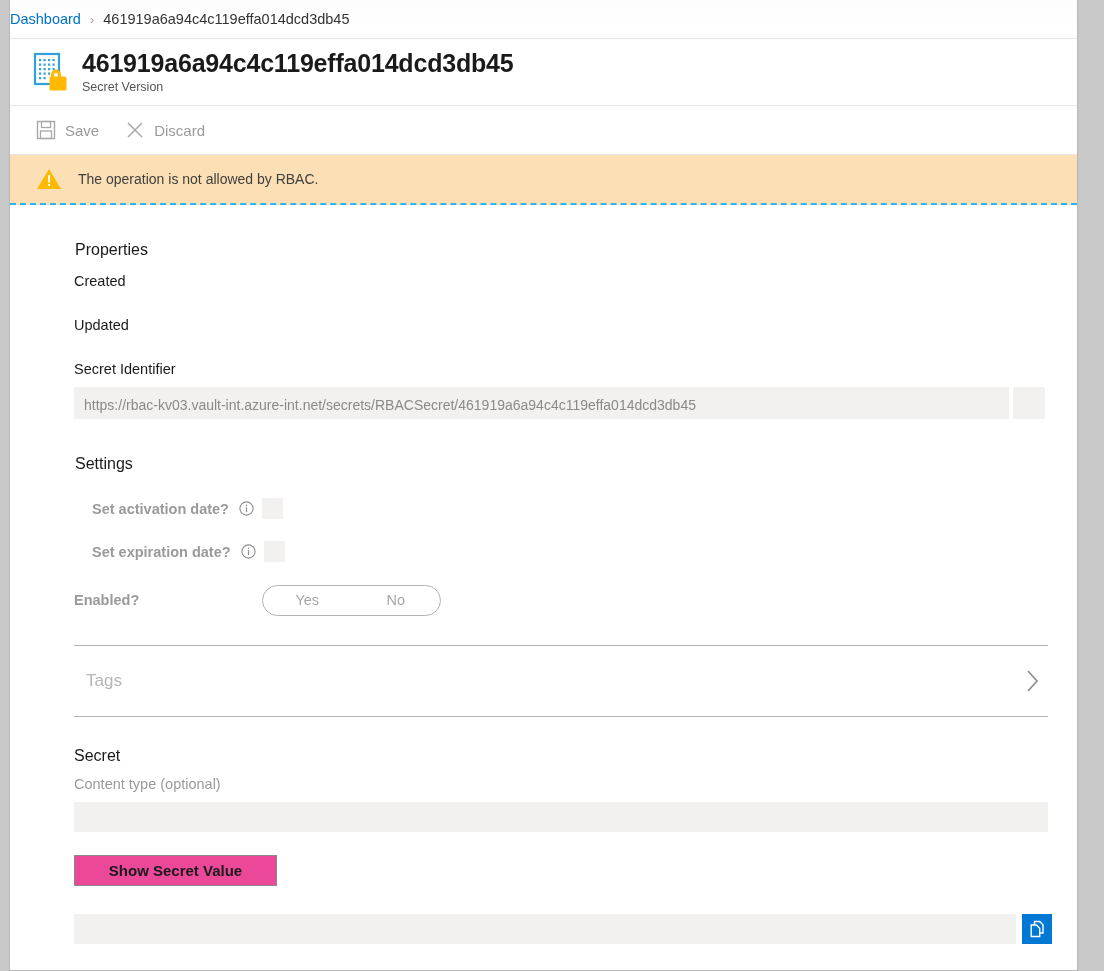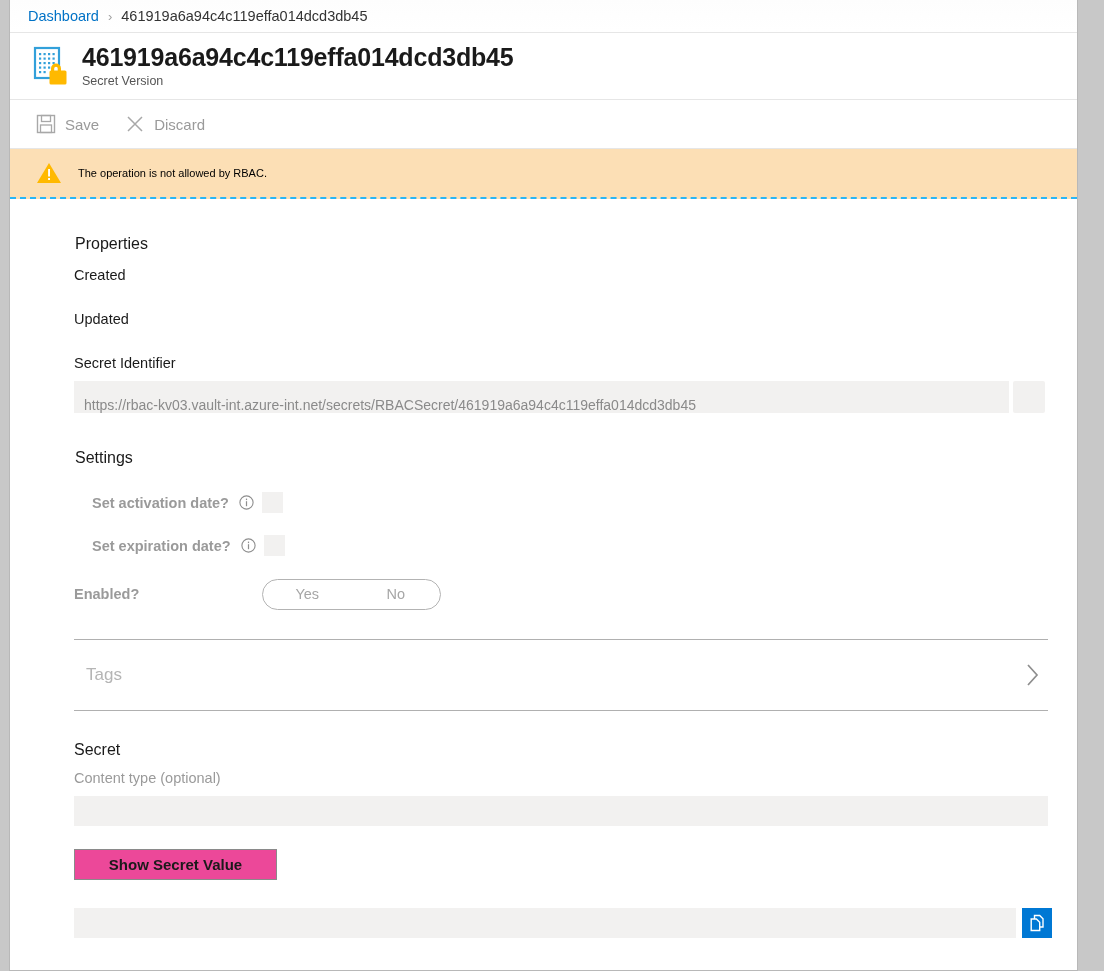--- a/index.html
+++ b/index.html
@@ -24,24 +24,23 @@
     background: #ffffff;
     border-left: 1px solid #b8b8b8;
     border-right: 1px solid #b8b8b8;
     border-bottom: 1px solid #b8b8b8;
     box-sizing: border-box;
     overflow: hidden;
   }
 
   
   .breadcrumb {
-    height: 33px;
-    display: flex;
-    align-items: center;
-    padding-left: 18px;
+    height: 39px;
+    display: flex;
+    align-items: center;
     border-bottom: 1px solid #e6e6e6;
     background: linear-gradient(to bottom, #fdfdfd, #ffffff);
     font-size: 14.5px;
     box-sizing: border-box;
   }
   .crumb-link {
     color: #0072c6;
     cursor: pointer;
   }
   .crumb-sep {
@@ -106,21 +105,21 @@
   .warn {
     height: 50px;
     background: #fcdfb5;
     display: flex;
     align-items: center;
     padding-left: 26px;
     border-bottom: 2px dashed #29b6f6;
     box-sizing: border-box;
   }
   .warn-icon { margin-right: 16px; display: block; flex: 0 0 auto; }
-  .warn-text { font-size: 11px; color: #000000; text-align: center; }
+  .warn-text { font-size: 14px; color: #404040; text-align: center; }
 
   
   .content {
     padding: 36px 0 0 64px;
   }
   .section-head {
     font-size: 16px;
     color: #1a1a1a;
     margin: 0 0 14px 1px;
   }
@@ -142,21 +141,21 @@
     margin-top: 10px;
   }
   .readonly-input {
     width: 935px;
     height: 32px;
     background: #f2f1f0;
     border: none;
     color: #8a8a8a;
     font-size: 14px;
     font-family: "Liberation Sans", sans-serif;
-    padding: 8px 10px;
+    padding: 2px 10px;
     box-sizing: border-box;
     line-height: 32px;
     overflow: hidden;
     white-space: nowrap;
   }
   .copy-disabled {
     width: 32px;
     height: 32px;
     background: #f2f1f0;
     margin-left: 4px;

